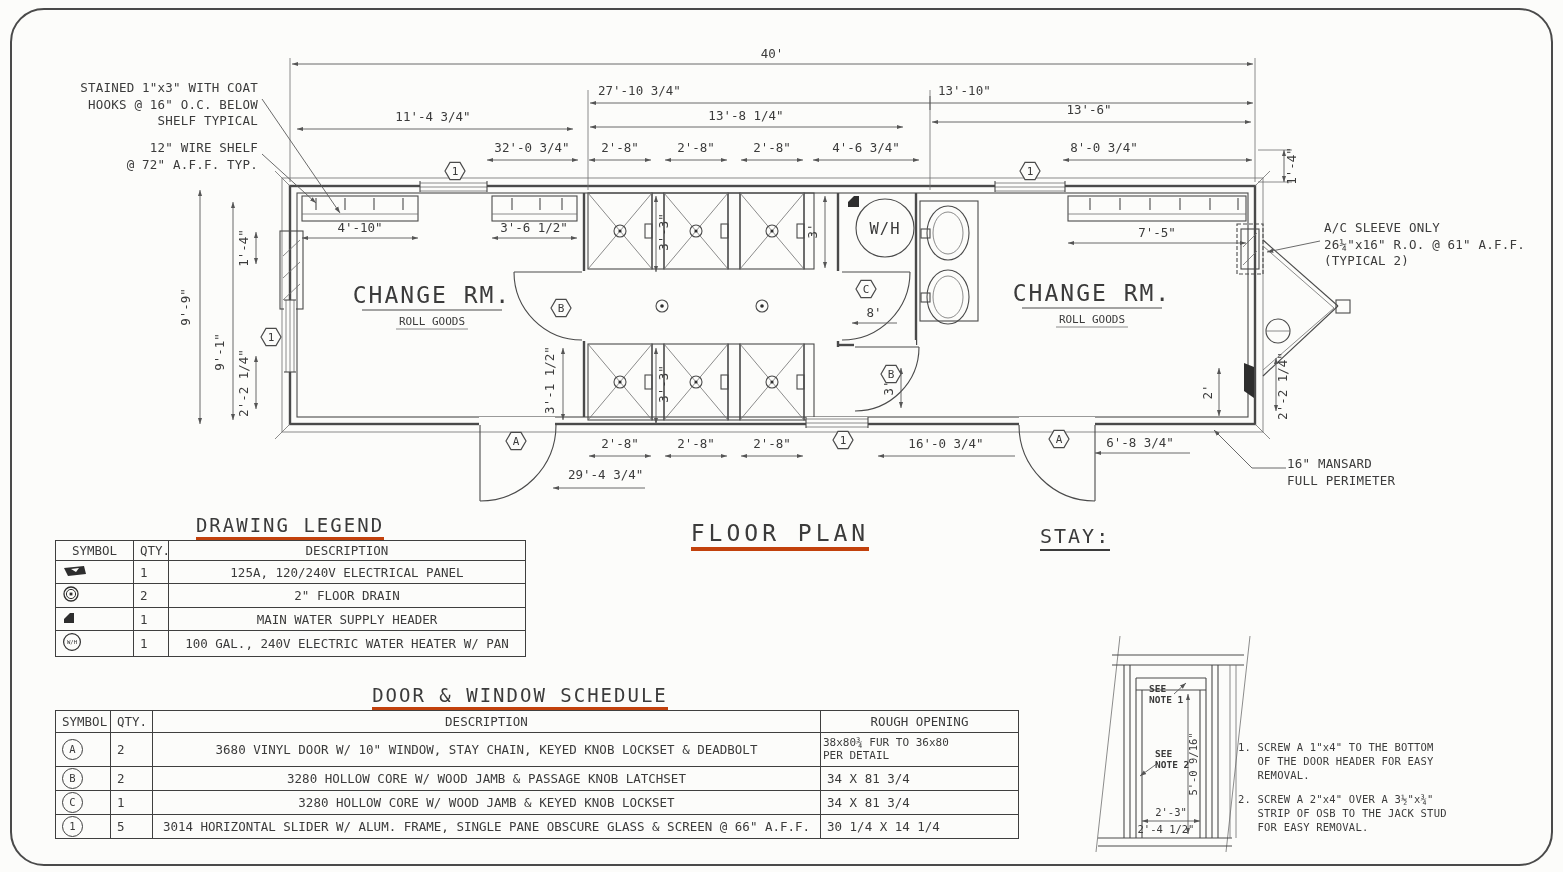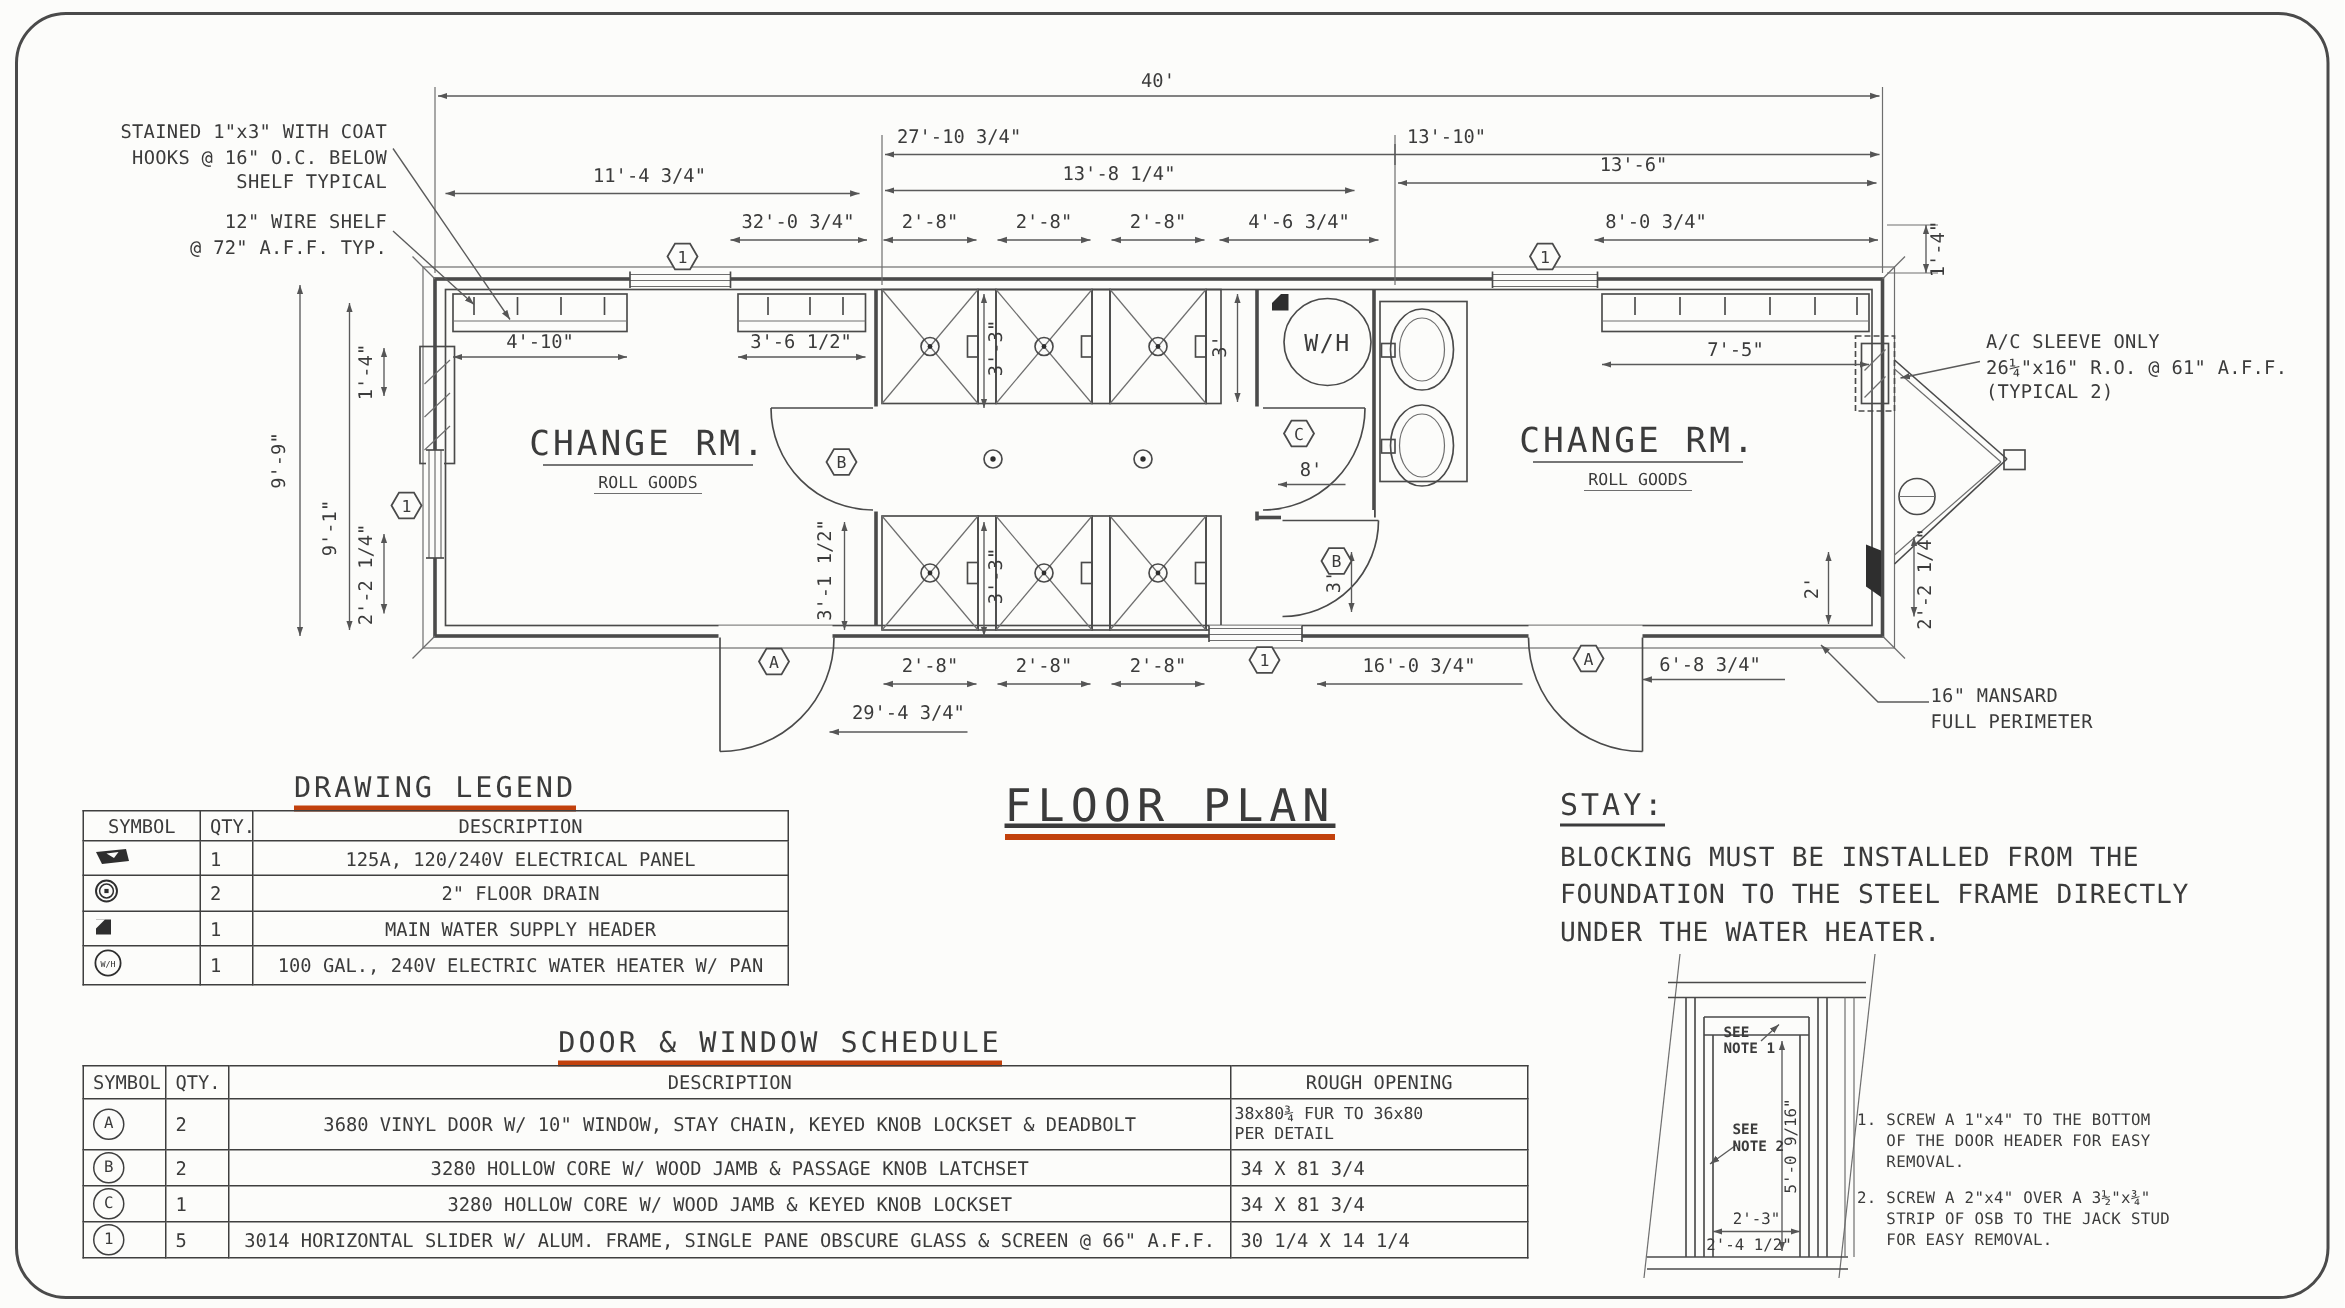--- a/index.html
+++ b/index.html
@@ -18,21 +18,21 @@
   .t12{font-size:12.5px}
   .t11{font-size:11px}
   .t10{font-size:10.5px}
   .t15{font-size:15.5px;letter-spacing:1px}
   .t23{font-size:23px;letter-spacing:2px}
   .callout{position:absolute;font-size:12.5px;line-height:1.32;letter-spacing:.2px;
            white-space:pre-line;}
   .callout.ra{text-align:right;}
   .sec-title{position:absolute;text-align:center;}
   .sec-title span{display:inline-block;border-bottom:4px solid #c2410c;padding-bottom:1px;}
-  .big{font-size:30px;letter-spacing:4px;text-decoration:underline;}
+  .big{font-size:23px;letter-spacing:4px;}
   .mid{font-size:19px;letter-spacing:2px;}
   table.dwg{position:absolute;border-collapse:collapse;table-layout:fixed;}
   table.dwg td,table.dwg th{border:1.6px solid #3f3f3f;font-weight:normal;font-size:12.5px;
         padding:1px 6px;overflow:hidden;}
   table.dwg .desc{text-align:center;}
   table.dwg .ro-multiline{font-size:11px;line-height:1.15;white-space:pre-line;padding:0 2px;}
   .sym-badge{display:inline-flex;align-items:center;justify-content:center;
         width:19px;height:19px;border:1.4px solid #3f3f3f;border-radius:50%;
         font-size:10.5px;line-height:1;}
   .note-wrap{position:absolute;}
@@ -501,23 +501,20 @@
       <td><span class="sym-badge">1</span></td>
       <td>5</td>
       <td class="desc">3014 HORIZONTAL SLIDER W/ ALUM. FRAME, SINGLE PANE OBSCURE GLASS &amp; SCREEN @ 66" A.F.F.</td>
       <td>30 1/4 X 14 1/4</td>
     </tr>
   </tbody>
     </table>
 
   <div class="note-wrap" style="left:1040px;top:524px;width:500px;">
     <span class="ttl">STAY:</span>
-    <div class="body">BLOCKING MUST BE INSTALLED FROM THE
-FOUNDATION TO THE STEEL FRAME DIRECTLY
-UNDER THE WATER HEATER.</div>
   </div>
 
   <div class="see-note" style="left:1149px;top:683px;">SEE
 NOTE 1</div>
   <div class="see-note" style="left:1155px;top:748px;">SEE
 NOTE 2</div>
   <div class="fr-note" style="left:1238px;top:740px;">1. SCREW A 1"x4" TO THE BOTTOM
    OF THE DOOR HEADER FOR EASY
    REMOVAL.</div>
   <div class="fr-note" style="left:1238px;top:792px;">2. SCREW A 2"x4" OVER A 3½"x¾"

